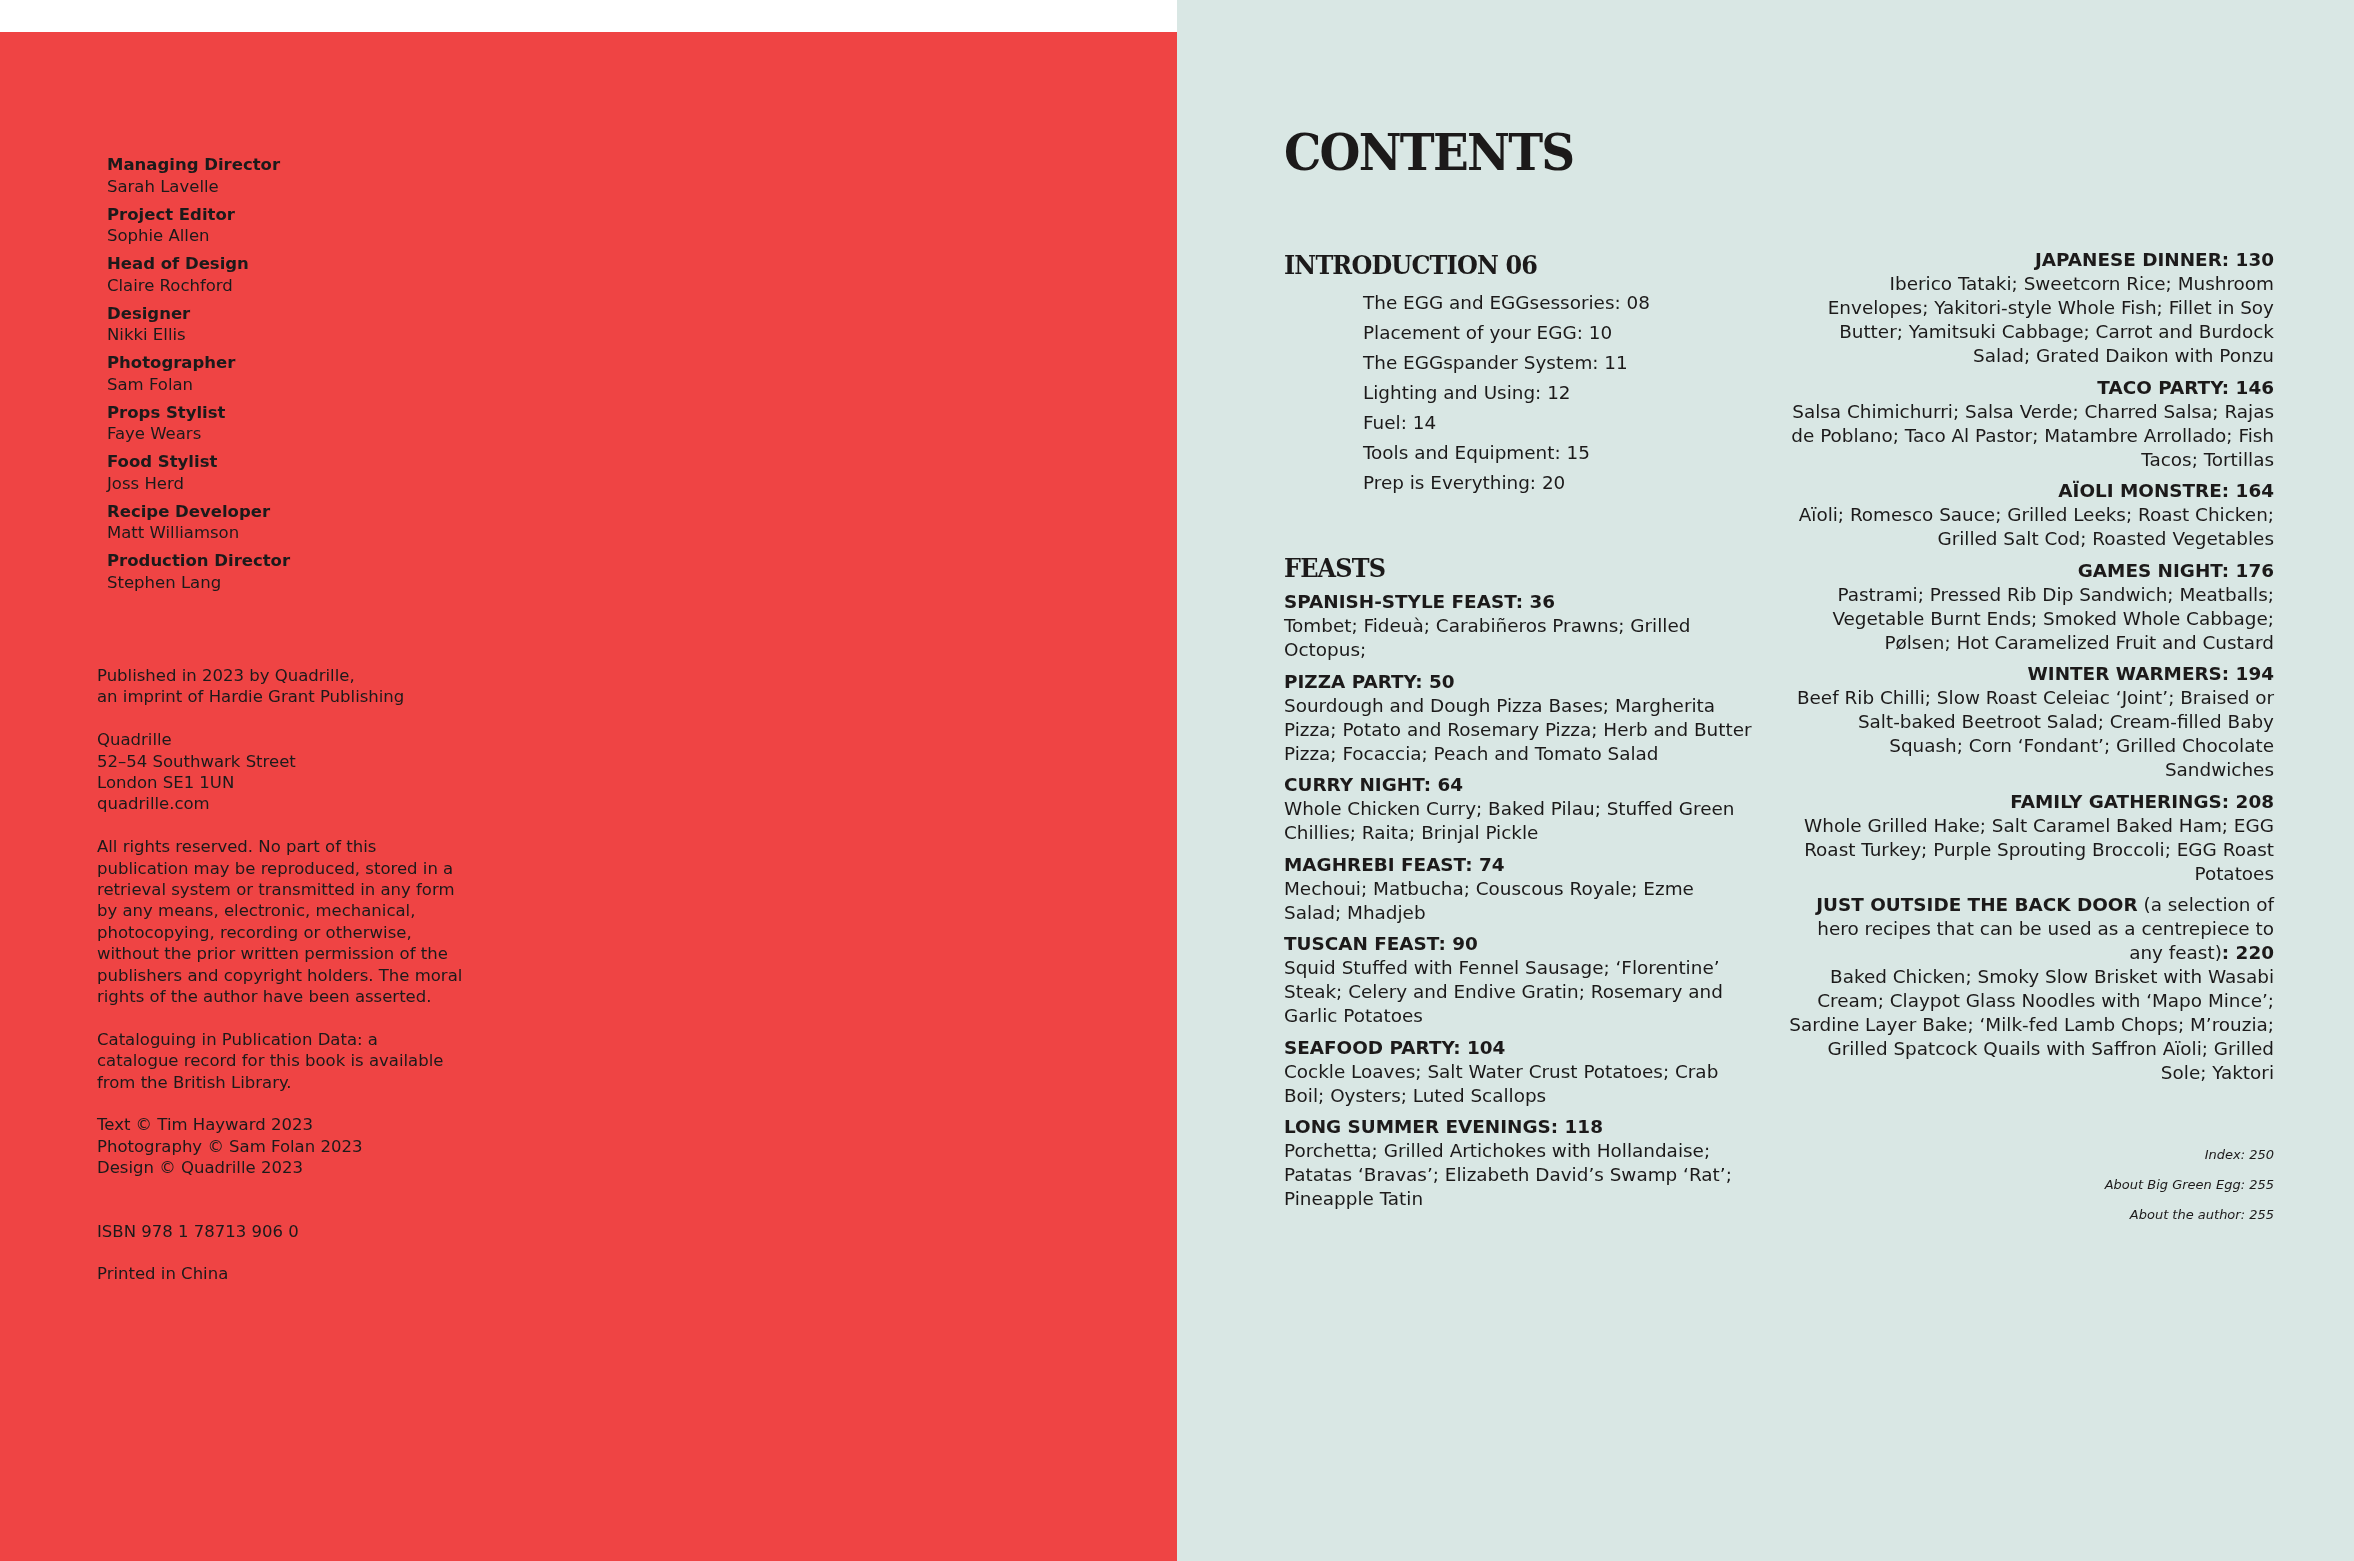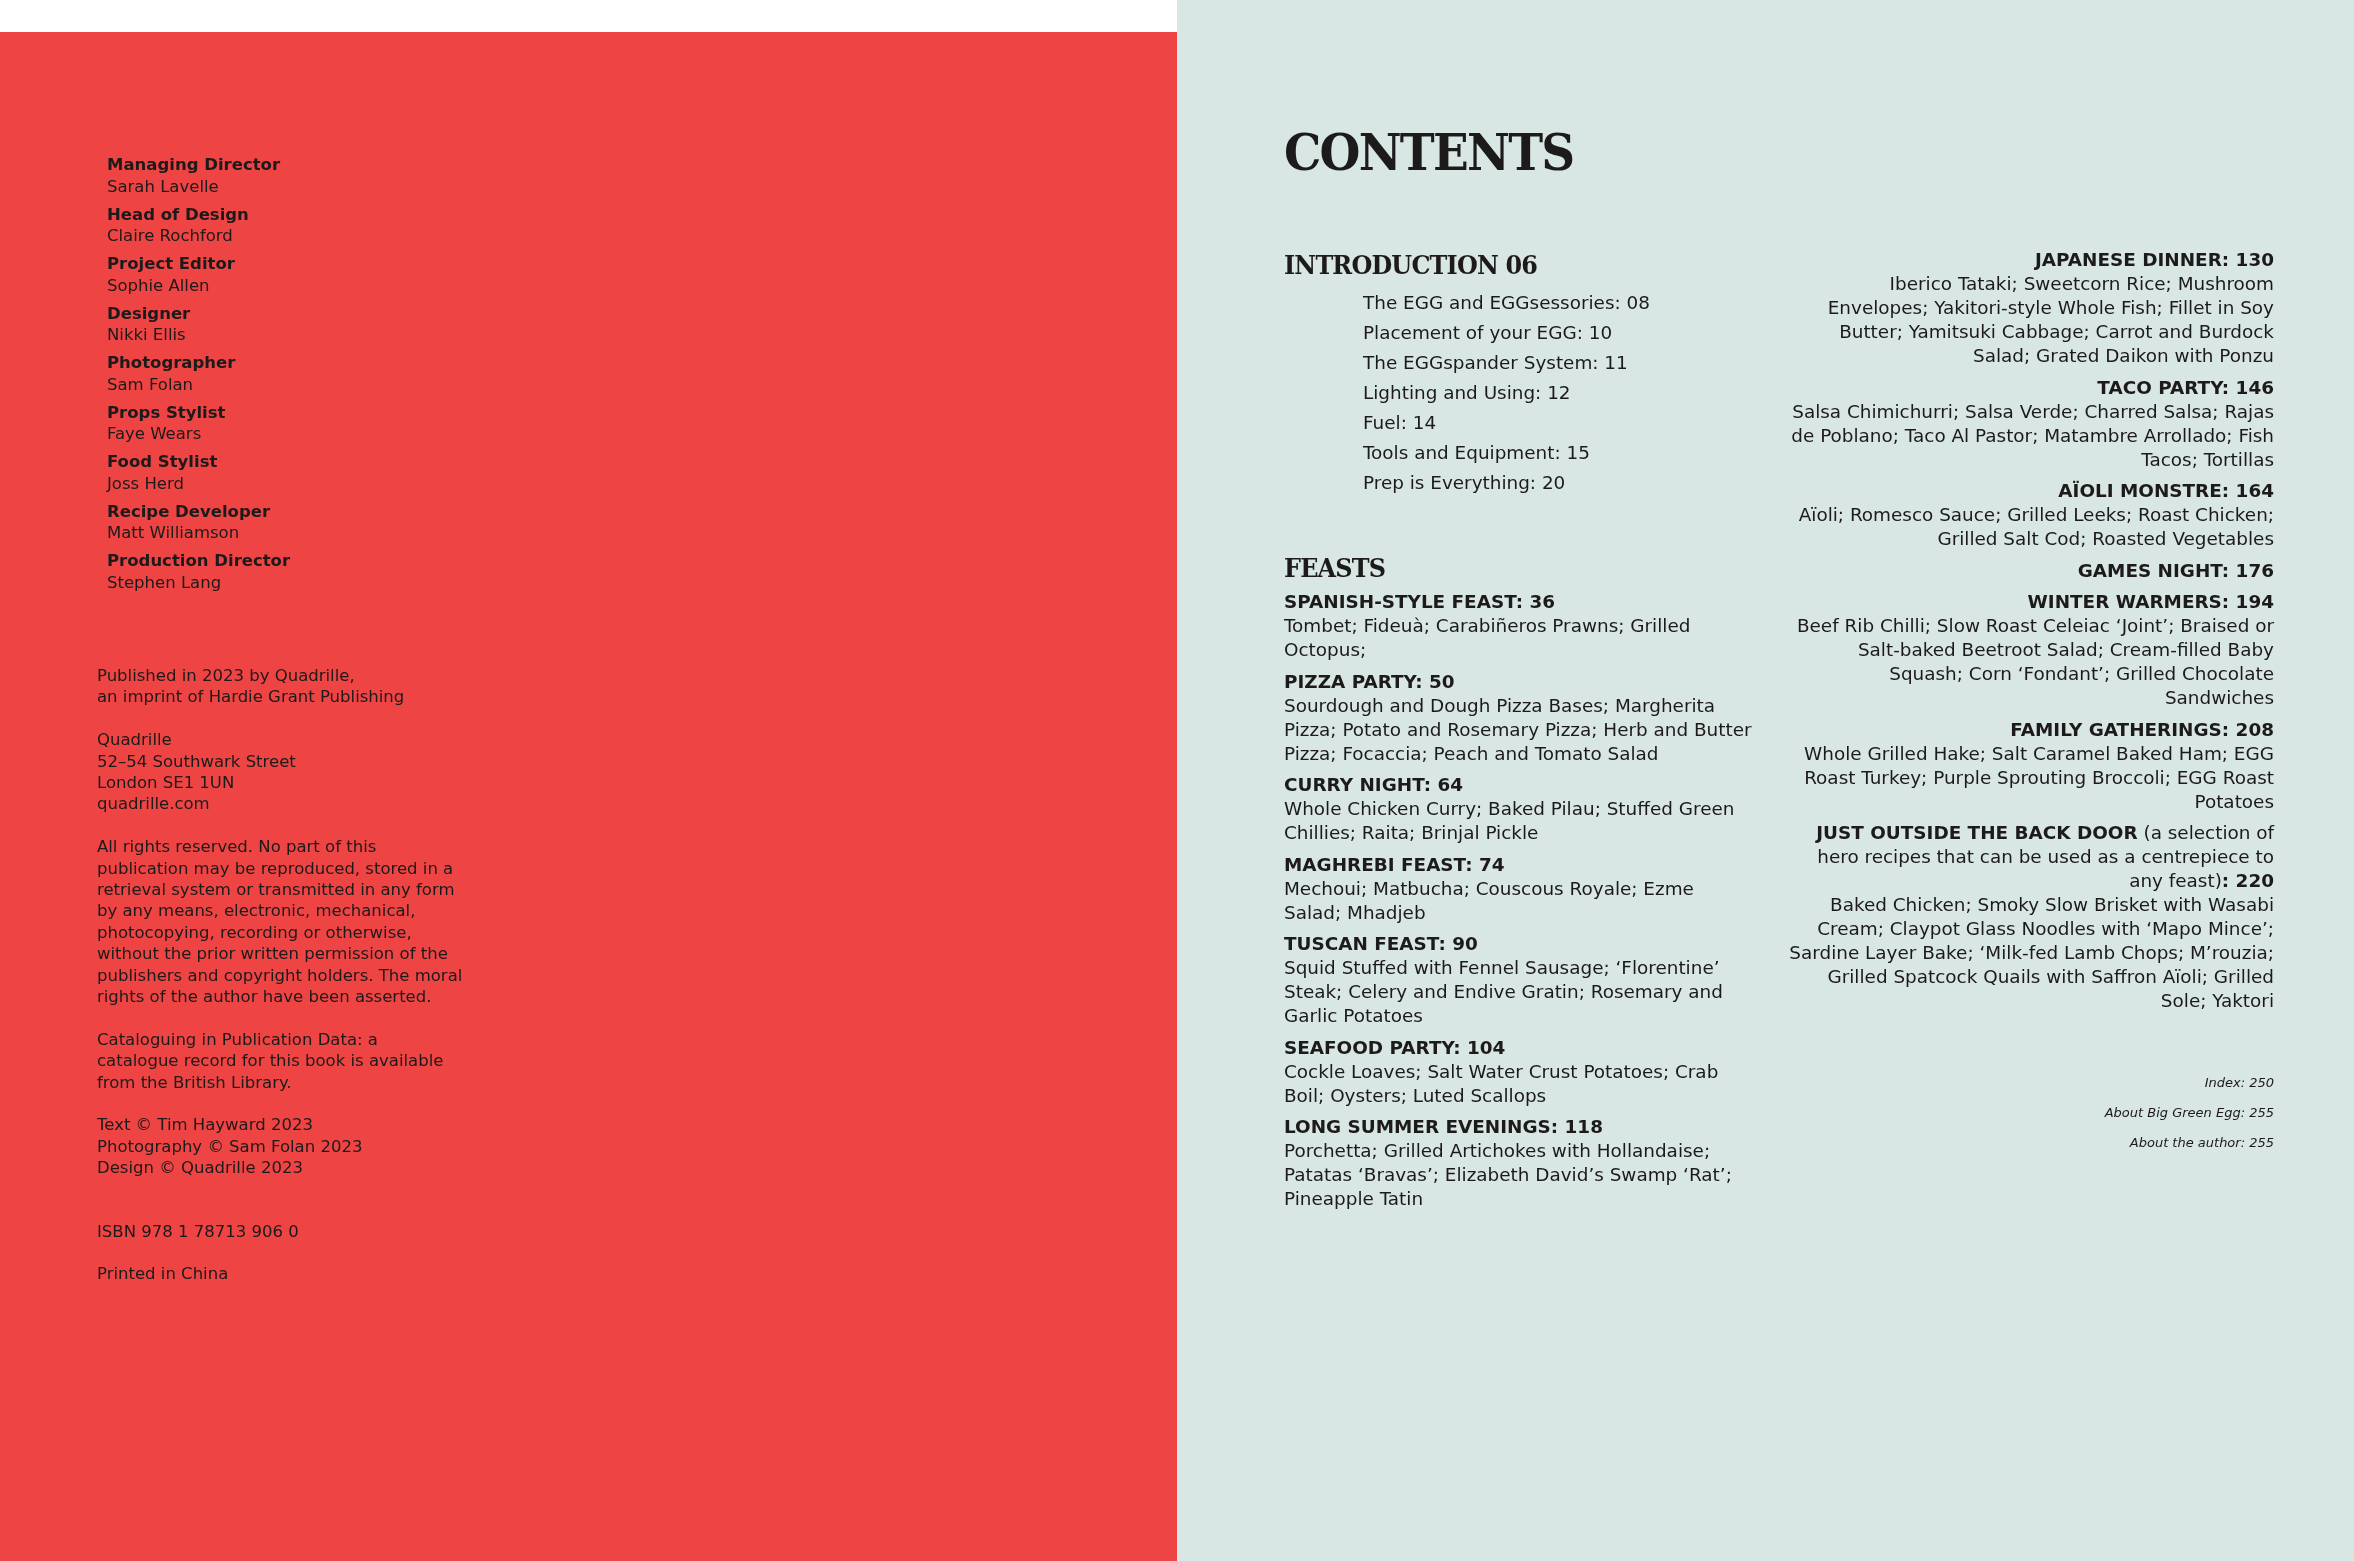--- a/index.html
+++ b/index.html
@@ -42,26 +42,26 @@
 </head>
 <body>
 
 <div class="left-page">
   <div class="credits">
     <div class="credit">
         <span class="role">Managing Director</span>
         <span class="name">Sarah Lavelle</span>
       </div>
     <div class="credit">
+        <span class="role">Project Editor</span>
+        <span class="name">Sophie Allen</span>
+      </div>
+    <div class="credit">
         <span class="role">Head of Design</span>
         <span class="name">Claire Rochford</span>
-      </div>
-    <div class="credit">
-        <span class="role">Project Editor</span>
-        <span class="name">Sophie Allen</span>
       </div>
     <div class="credit">
         <span class="role">Designer</span>
         <span class="name">Nikki Ellis</span>
       </div>
     <div class="credit">
         <span class="role">Photographer</span>
         <span class="name">Sam Folan</span>
       </div>
     <div class="credit">
@@ -131,21 +131,21 @@
   <div class="feast"><span class="title">MAGHREBI FEAST: 74</span><span class="recipes">Mechoui; Matbucha; Couscous Royale; Ezme Salad; Mhadjeb</span></div>
   <div class="feast"><span class="title">TUSCAN FEAST: 90</span><span class="recipes">Squid Stuffed with Fennel Sausage; ‘Florentine’ Steak; Celery and Endive Gratin; Rosemary and Garlic Potatoes</span></div>
   <div class="feast"><span class="title">SEAFOOD PARTY: 104</span><span class="recipes">Cockle Loaves;  Salt Water Crust Potatoes; Crab Boil; Oysters; Luted Scallops</span></div>
   <div class="feast"><span class="title">LONG SUMMER EVENINGS: 118</span><span class="recipes">Porchetta; Grilled Artichokes with Hollandaise; Patatas ‘Bravas’; Elizabeth David’s Swamp ‘Rat’; Pineapple Tatin</span></div>
 </div>
 
 <div class="col2">
   <div class="feast"><span class="title">JAPANESE DINNER: 130</span><span class="recipes">Iberico Tataki; Sweetcorn Rice; Mushroom Envelopes; Yakitori-style Whole Fish; Fillet in Soy Butter; Yamitsuki Cabbage; Carrot and Burdock Salad; Grated Daikon with Ponzu</span></div>
   <div class="feast"><span class="title">TACO PARTY: 146</span><span class="recipes">Salsa Chimichurri; Salsa Verde; Charred Salsa; Rajas de Poblano; Taco Al Pastor; Matambre Arrollado; Fish Tacos; Tortillas</span></div>
   <div class="feast"><span class="title">AÏOLI MONSTRE: 164</span><span class="recipes">Aïoli; Romesco Sauce; Grilled Leeks; Roast Chicken; Grilled Salt Cod; Roasted Vegetables</span></div>
-  <div class="feast"><span class="title">GAMES NIGHT: 176</span></div>
+  <div class="feast"><span class="title">GAMES NIGHT: 176</span><span class="recipes">Pastrami; Pressed Rib Dip Sandwich; Meatballs; Vegetable Burnt Ends; Smoked Whole Cabbage; Pølsen; Hot Caramelized Fruit and Custard</span></div>
   <div class="feast"><span class="title">WINTER WARMERS: 194</span><span class="recipes">Beef Rib Chilli; Slow Roast Celeiac ‘Joint’; Braised or Salt-baked Beetroot Salad; Cream-filled Baby Squash; Corn ‘Fondant’; Grilled Chocolate Sandwiches</span></div>
   <div class="feast"><span class="title">FAMILY GATHERINGS: 208</span><span class="recipes">Whole Grilled Hake; Salt Caramel Baked Ham; EGG Roast Turkey; Purple Sprouting Broccoli; EGG Roast Potatoes</span></div>
   <div class="feast">
     <span class="title">JUST OUTSIDE THE BACK DOOR</span><span> (a selection of hero recipes that can be used as a centrepiece to any feast)</span><span class="title">: 220</span>
     <span class="recipes">Baked Chicken; Smoky Slow Brisket with Wasabi Cream; Claypot Glass Noodles with ‘Mapo Mince’; Sardine Layer Bake; ‘Milk-fed Lamb Chops; M’rouzia; Grilled Spatcock Quails with Saffron Aïoli; Grilled Sole; Yaktori</span>
   </div>
   <ul class="back-matter">
     <li>Index: 250</li>
     <li>About Big Green Egg: 255</li>
     <li>About the author: 255</li>

